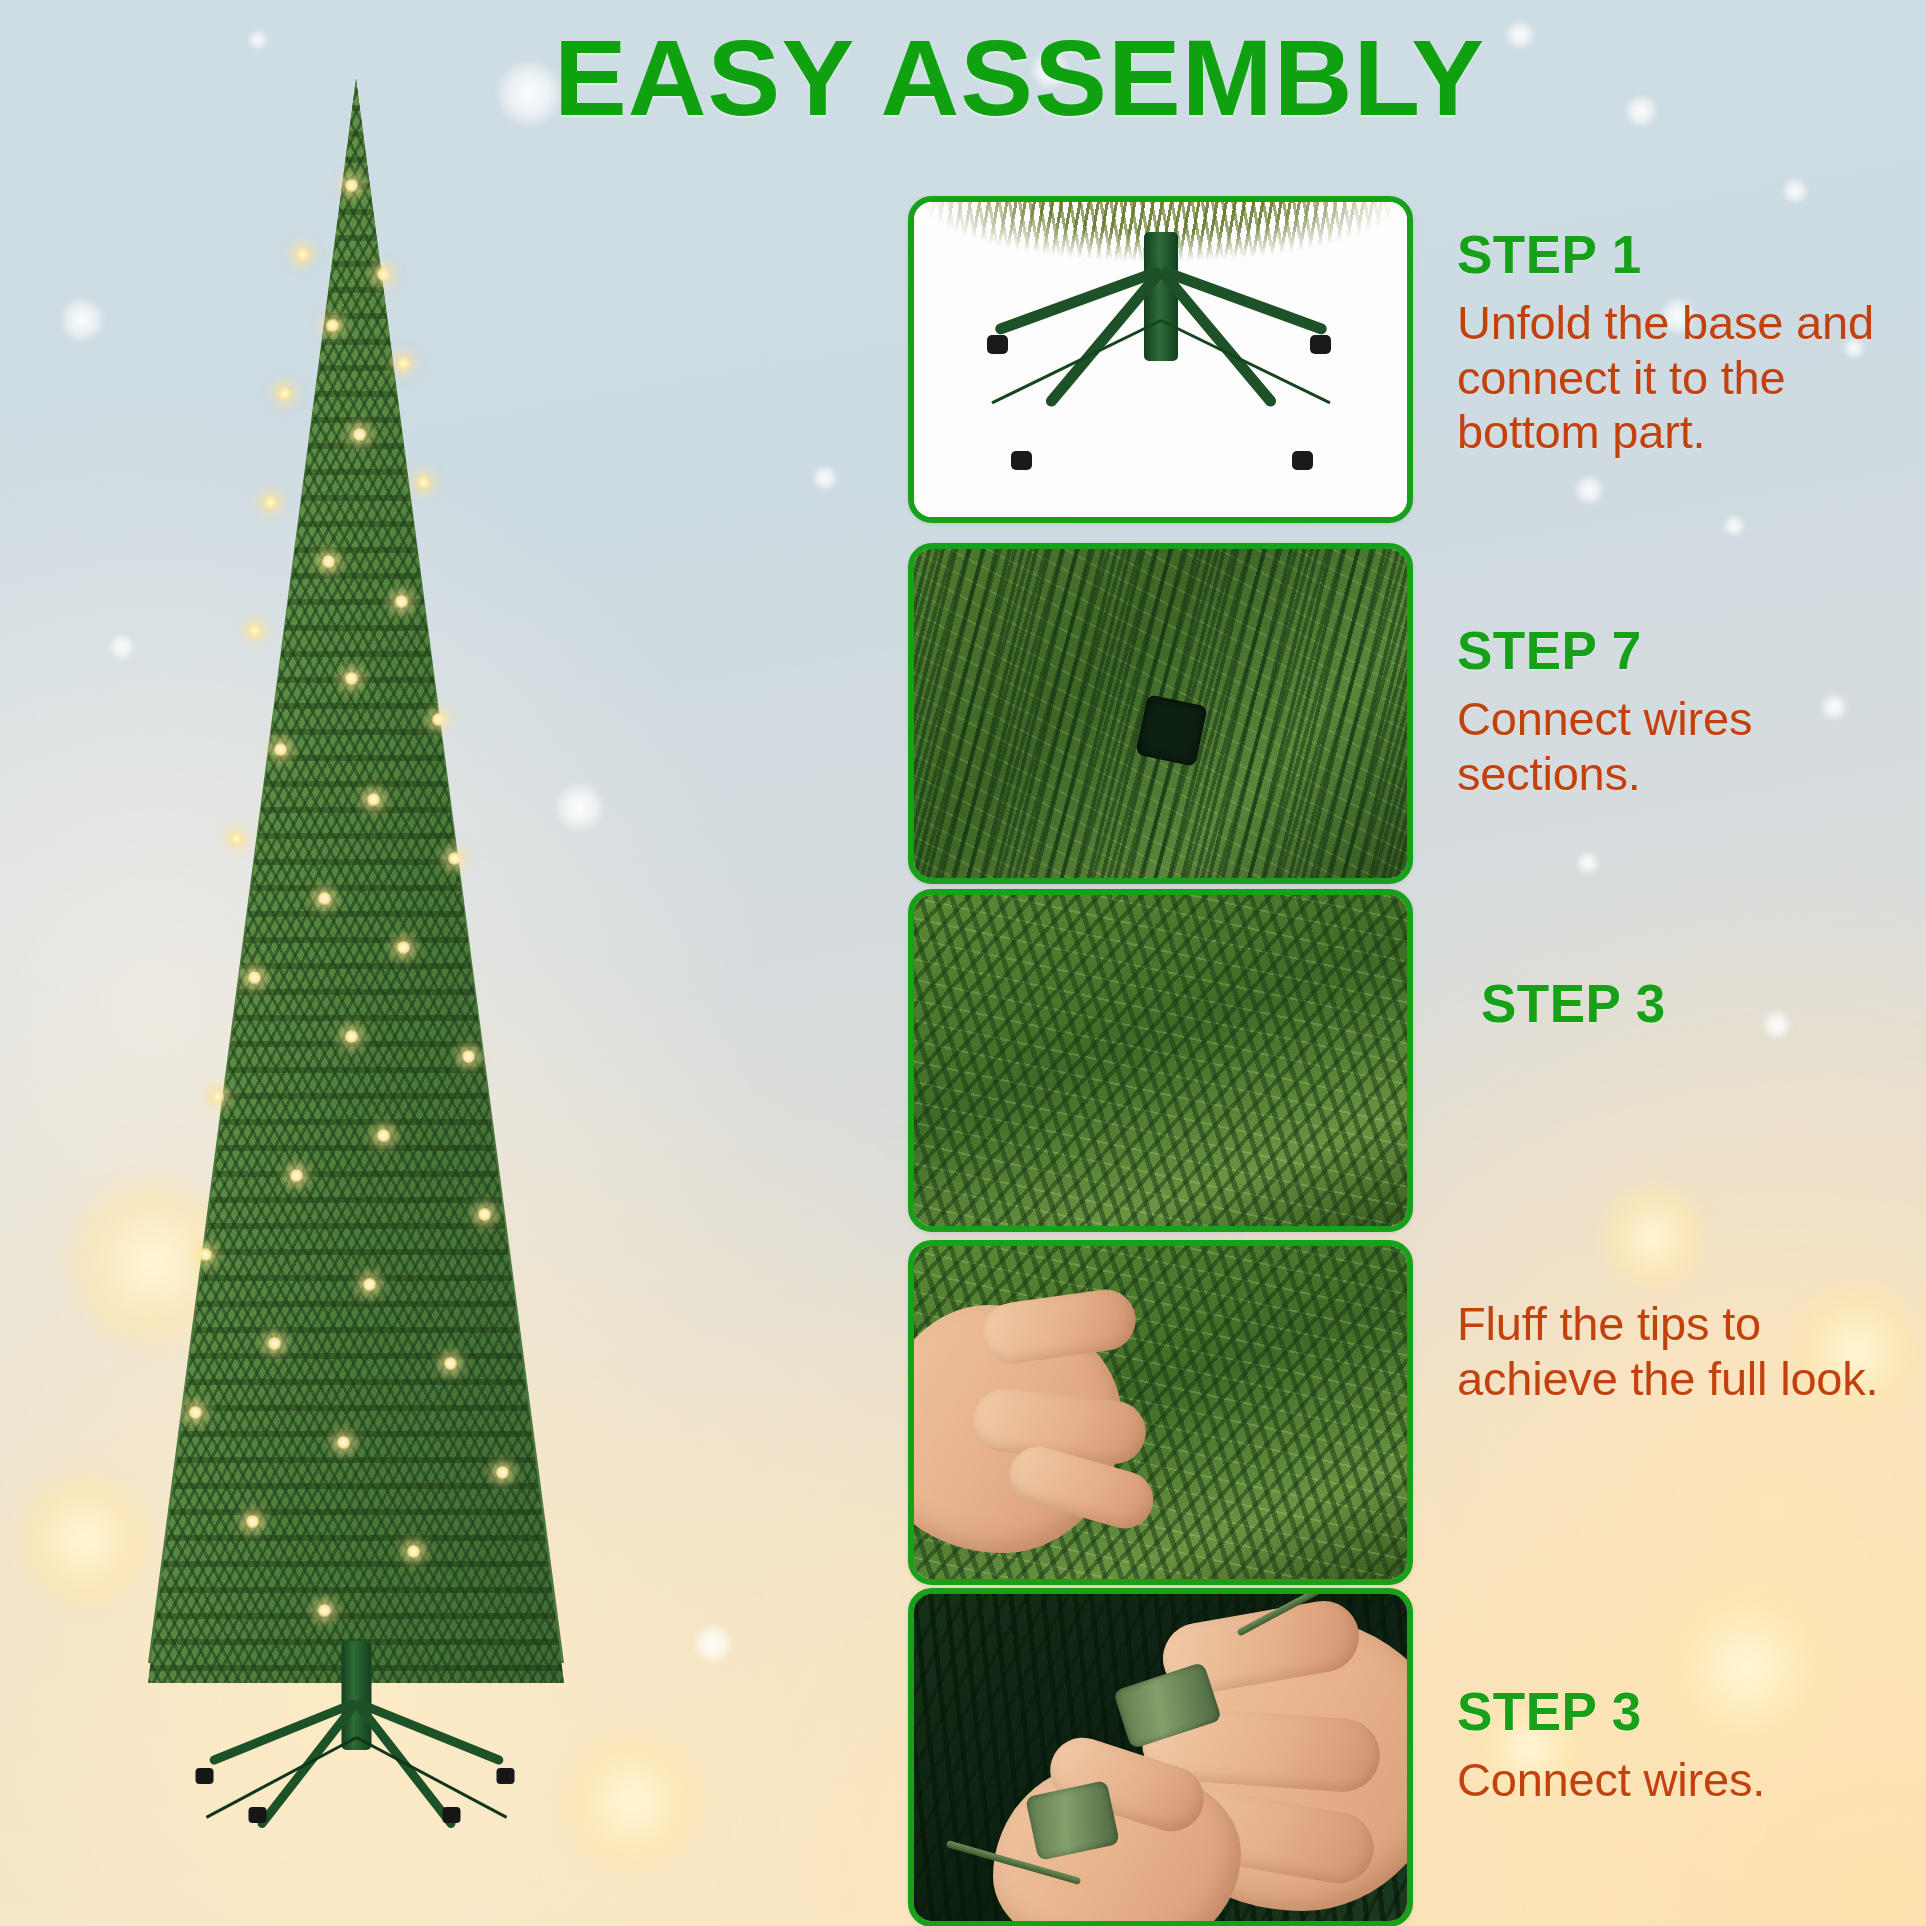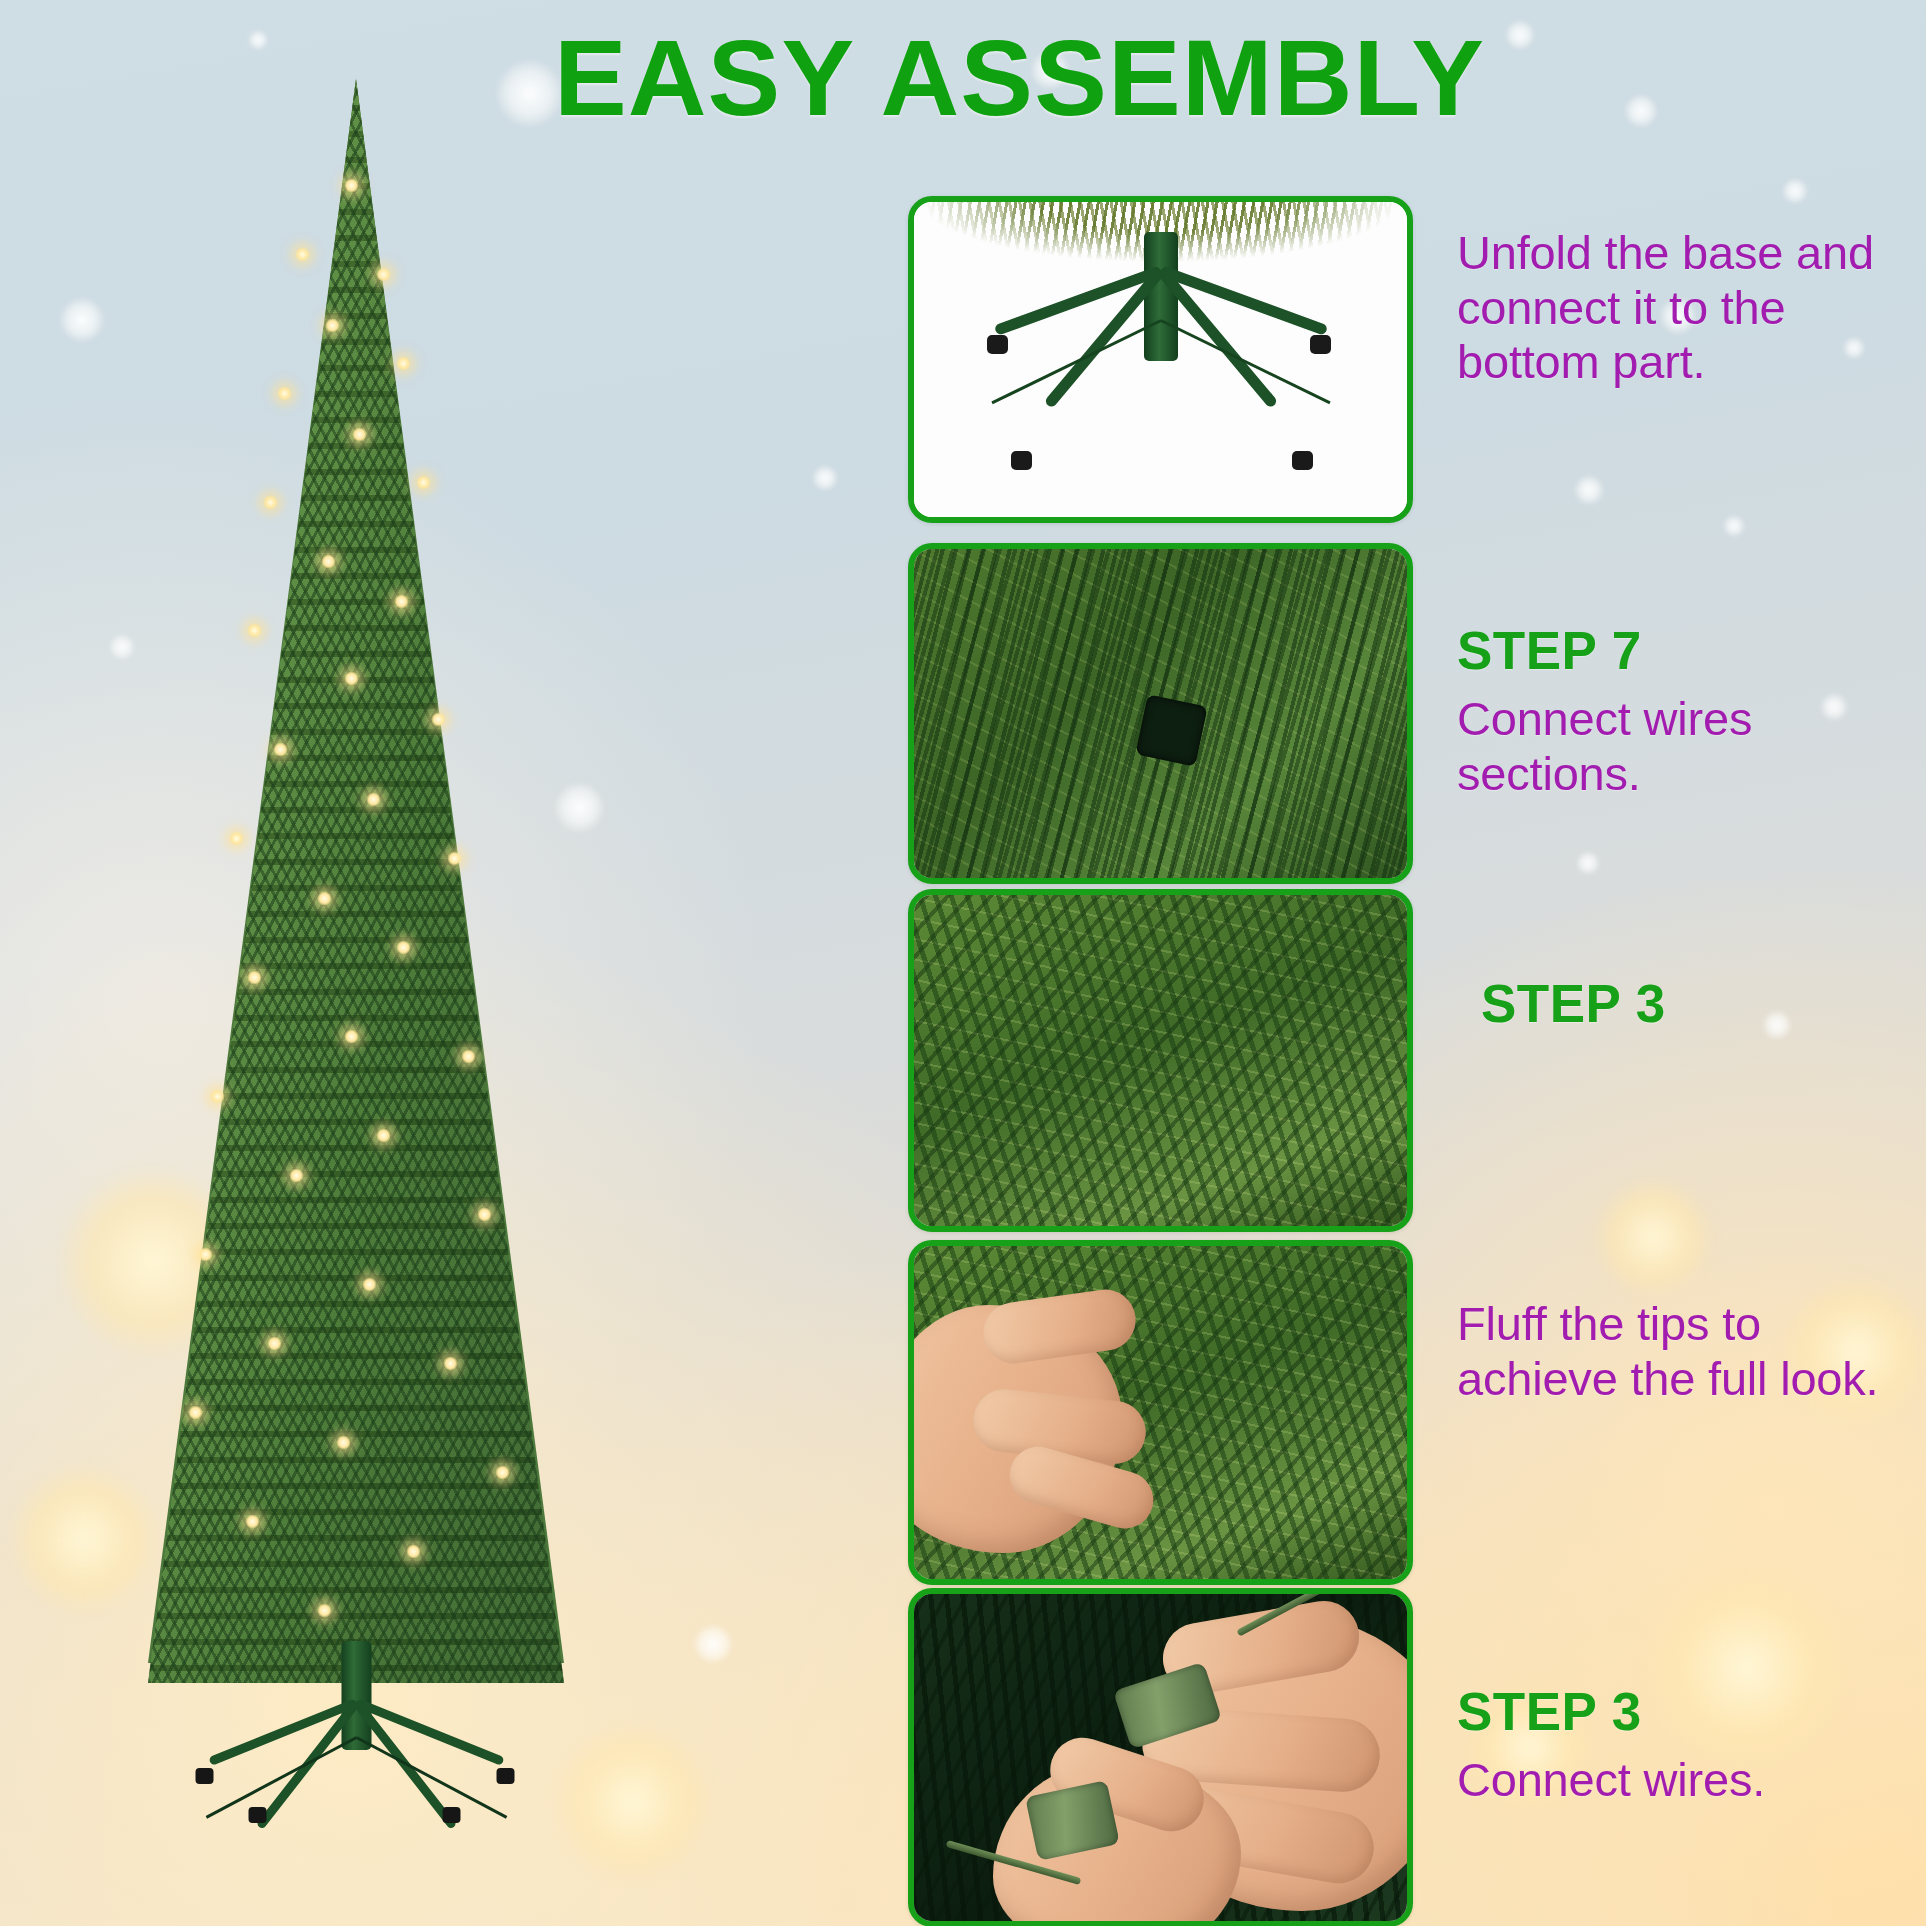--- a/index.html
+++ b/index.html
@@ -230,21 +230,21 @@
   }
 
   
   .step-text { position: absolute; left: 1457px; width: 442px; }
   .step-label {
     font-size: 53px; font-weight: bold; color: #16a119;
     line-height: 1.1; margin: 0 0 12px 0; letter-spacing: 0.5px;
     text-shadow: 0 1px 1px rgba(255,255,255,0.4);
   }
   .step-desc {
-    font-size: 47px; color: #a21caf; line-height: 1.16; margin: 0;
+    font-size: 47px; color: #c2410c; line-height: 1.16; margin: 0;
     letter-spacing: -0.2px;
     text-shadow: 0 1px 1px rgba(255,255,255,0.35);
   }
 </style>
 </head>
 <body>
 
 <div id="bg"></div>
 
 <div class="bokeh" style="left:59px;  top:297px;  width:46px;  height:46px;"></div>
@@ -348,20 +348,21 @@
         <div class="t1-leg" style="transform: rotate(130deg);"></div>
         <div class="t1-wire" style="transform: rotate(26deg);"></div>
         <div class="t1-wire" style="transform: rotate(154deg);"></div>
         <div class="t1-foot" style="left:73px;  top:133px;"></div>
         <div class="t1-foot" style="left:396px; top:133px;"></div>
         <div class="t1-foot" style="left:97px;  top:249px;"></div>
         <div class="t1-foot" style="left:378px; top:249px;"></div>
       </div>
     </div>
     <div class="step-text" style="top:226px;">
+      <p class="step-label">STEP 1</p>
       <p class="step-desc">Unfold the base and connect it to the bottom part.</p>
     </div>
   </div>
 
   <div class="step-row">
     <div class="thumb" style="top:543px; height:341px;">
       <div class="thumb-inner">
         <div class="fol-a"></div>
         <div class="socket"></div>
       </div>

